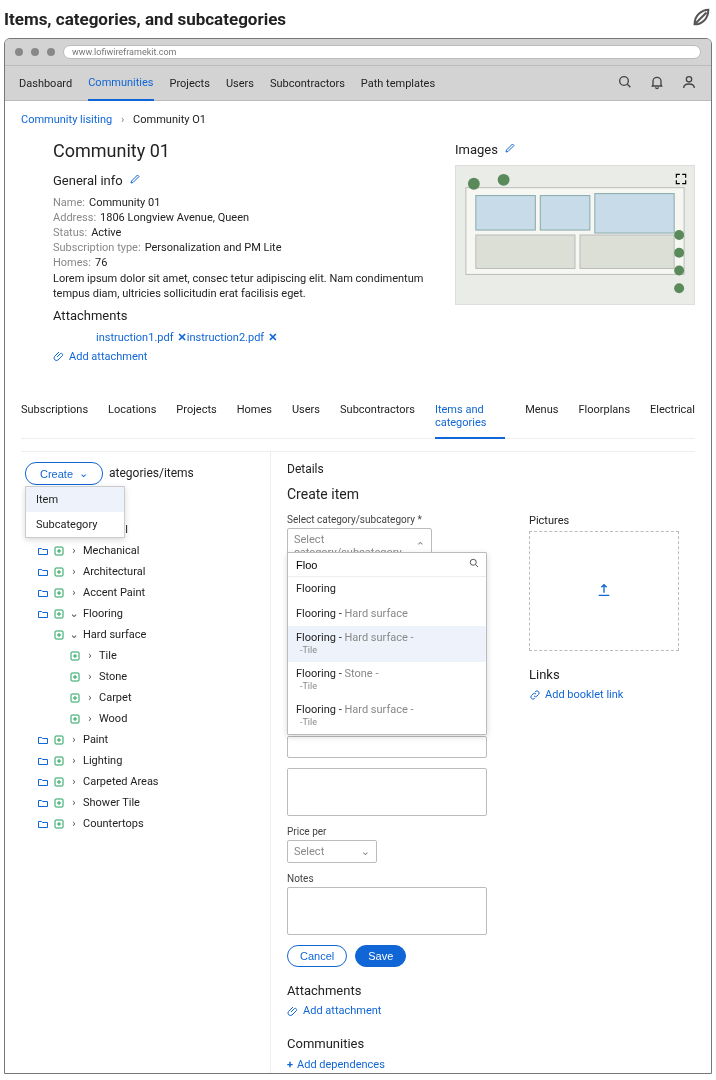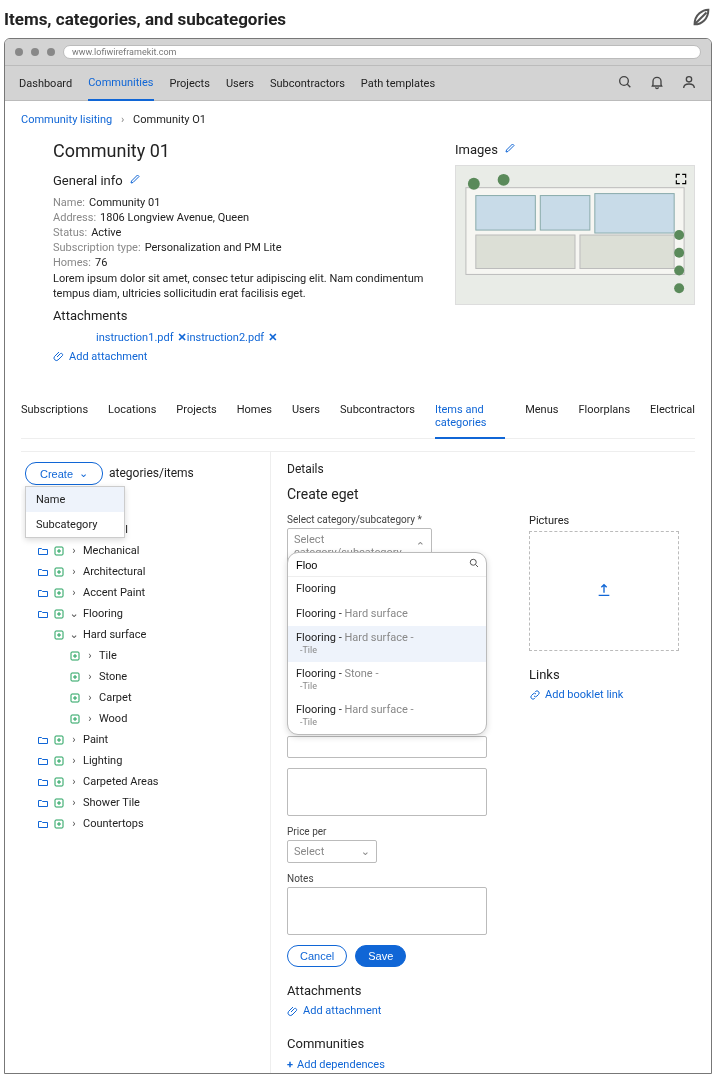--- a/index.html
+++ b/index.html
@@ -220,21 +220,21 @@
     justify-content: space-between;
     align-items: center;
   }
   .autocomplete {
     position: absolute;
     top: 24px;
     left: 0;
     width: 200px;
     background: #fff;
     border: 1px solid #bbb;
-    border-radius: 11px;
+    border-radius: 1px;
     box-shadow: 0 2px 6px rgba(0,0,0,0.15);
     z-index: 5;
     font-size: 11px;
   }
   .autocomplete .search-row {
     display: flex;
     align-items: center;
     border-bottom: 1px solid #eee;
     padding: 4px 6px;
   }
@@ -421,21 +421,21 @@
 
     <div class="main-split">
 
       <div class="tree-panel">
         <button class="create-btn">
           <span>Create</span>
           <span>⌄</span>
         </button>
 
         <div class="dropdown">
-          <div class="selected">Name</div>
+          <div class="selected">Item</div>
           <div>Subcategory</div>
         </div>
 
         <div style="position:absolute; top:14px; left:88px;" class="panel-heading">ategories/items</div>
 
         <div class="tree" id="tree">
             <div class="tree-row" style="padding-left: 12px;">
               <span class="icon-folder">
                 <svg viewBox="0 0 24 24" fill="none" stroke="currentColor" stroke-width="2">
                   <path d="M3 7 h6 l2 2 h10 v10 H3 Z"></path>
@@ -648,21 +648,21 @@
                 </svg>
               </span>
               <span class="chev">›</span>
               <span>Countertops</span>
             </div>
           </div>
       </div>
 
       <div class="details-panel">
         <div class="panel-heading">Details</div>
-        <div style="font-size:14px; margin-bottom:12px;">Create eget</div>
+        <div style="font-size:14px; margin-bottom:12px;">Create item</div>
 
         <div class="form-side">
           <div class="form-main">
             <div class="form-row">
               <label>Select category/subcategory *</label>
               <div class="select-wrap">
                 <div class="select-box">
                   <span>Select category/subcategory</span>
                   <span>⌃</span>
                 </div>

